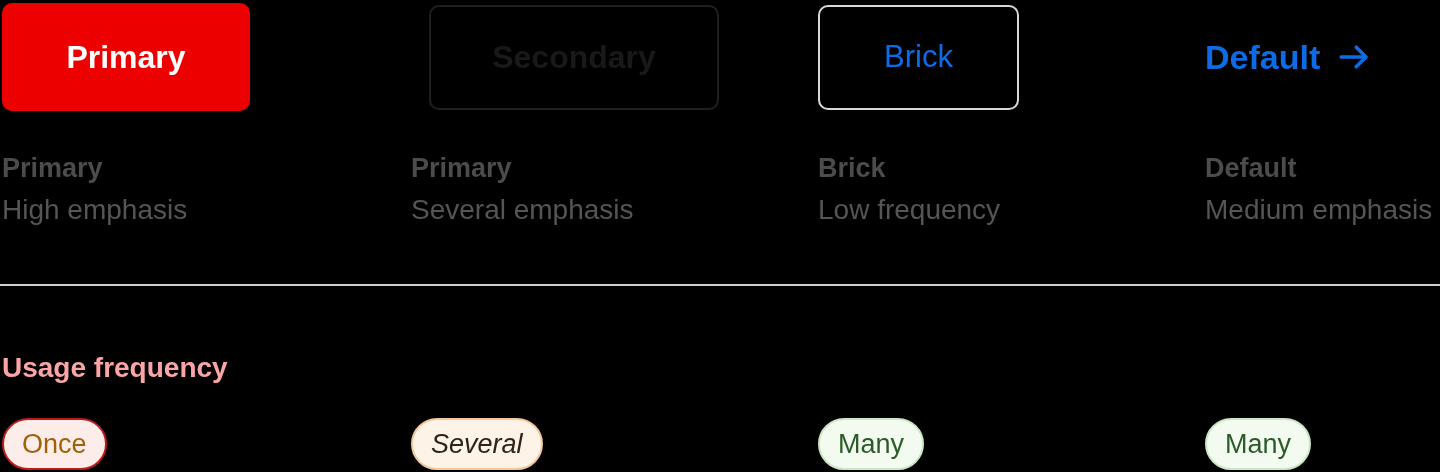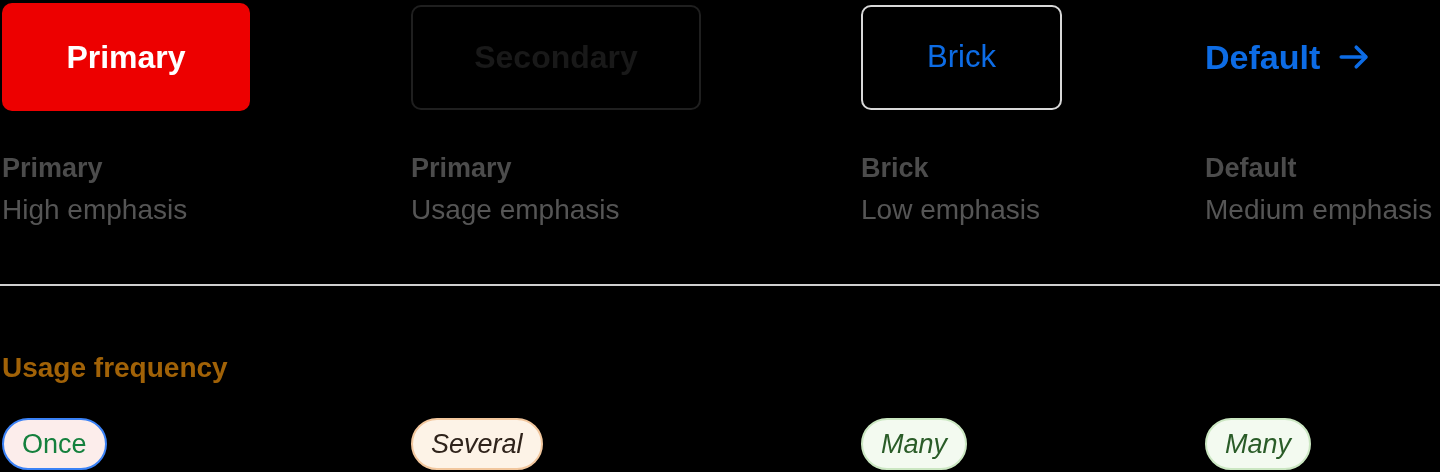--- a/index.html
+++ b/index.html
@@ -12,38 +12,38 @@
   body{
     background:var(--page_bg);
     font-family:"Liberation Sans","DejaVu Sans",sans-serif;
     position:relative;
     overflow:hidden;
   }
   .stage{position:absolute;left:0;top:0;width:1440px;height:368px;}
   .col{position:absolute;top:0;height:100%;}
   .col-1{left:2px;width:395px;}
   .col-2{left:411px;width:400px;}
-  .col-3{left:861px;width:350px;}
+  .col-3{left:818px;width:350px;}
   .col-4{left:1205px;width:217px;}
 
   .btn-row{position:absolute;top:2px;left:0;height:110px;display:flex;align-items:center;}
   .btn{
     display:flex;align-items:center;justify-content:center;
     border-radius:10px;cursor:pointer;border:none;background:transparent;
     font-family:"Liberation Sans","DejaVu Sans",sans-serif;
   }
   .btn-primary{
     width:248px;height:108px;
     background:var(--accent_red);
     color:#ffffff;font-weight:700;font-size:32px;
   }
   .btn-secondary{
     width:290px;height:105px;
     border:2px solid #1F1F1F;
-    color:#191919;font-weight:700;font-size:32px;
+    color:#191919;font-weight:700;font-size:32px;margin-left:18px;
   }
   .btn-brick{
     width:201px;height:105px;
     border:2px solid #D8D8D8;
     color:var(--blue);font-weight:400;font-size:31px;
   }
   .link-default{
     display:inline-flex;align-items:center;gap:16px;
     color:var(--blue);font-weight:700;font-size:34px;
     cursor:pointer;background:none;border:none;
@@ -61,32 +61,32 @@
     line-height:42px;white-space:nowrap;
   }
 
   .divider{
     position:absolute;left:0;top:284px;width:1440px;height:2px;
     background:#CFCFCF;border:none;
   }
 
   .usage-heading{
     position:absolute;left:2px;top:352px;
-    font-size:28px;font-weight:700;color:#a16207;white-space:nowrap;
+    font-size:28px;font-weight:700;color:#fca5a5;white-space:nowrap;
   }
 
   .pill-row{position:absolute;top:418px;left:0;height:52px;display:flex;align-items:center;}
   .pill{
     display:inline-flex;align-items:center;justify-content:center;
     height:52px;padding:0 18px;border-radius:26px;
     font-size:27px;white-space:nowrap;
   }
-  .pill-red{background:#FCEDEB;border:2px solid #3b82f6;color:#15803d;}
+  .pill-red{background:#FCEDEB;border:2px solid #b91c1c;color:#a16207;}
   .pill-orange{background:#FDF3E7;border:2px solid #F2C79E;color:#2F231B;font-style:italic;}
-  .pill-green{background:#F3FAF0;border:2px solid #CBE7C2;color:#2A5C28;font-style:italic;}
+  .pill-green{background:#F3FAF0;border:2px solid #CBE7C2;color:#2A5C28;}
 </style>
 </head>
 <body>
 
 <div class="stage">
 
   <div class="col col-1">
     <div class="btn-row">
       <button class="btn btn-primary">Primary</button>
     </div>
@@ -98,34 +98,34 @@
       <span class="pill pill-red">Once</span>
     </div>
   </div>
 
   <div class="col col-2">
     <div class="btn-row">
       <button class="btn btn-secondary">Secondary</button>
     </div>
     <div class="meta">
       <div class="meta-title">Primary</div>
-      <div class="meta-sub">Usage emphasis</div>
+      <div class="meta-sub">Several emphasis</div>
     </div>
     <div class="pill-row">
       <span class="pill pill-orange">Several</span>
     </div>
   </div>
 
   <div class="col col-3">
     <div class="btn-row">
       <button class="btn btn-brick">Brick</button>
     </div>
     <div class="meta">
       <div class="meta-title">Brick</div>
-      <div class="meta-sub">Low emphasis</div>
+      <div class="meta-sub">Low frequency</div>
     </div>
     <div class="pill-row">
       <span class="pill pill-green">Many</span>
     </div>
   </div>
 
   <div class="col col-4">
     <div class="btn-row">
       <button class="link-default">
         <span>Default</span>

